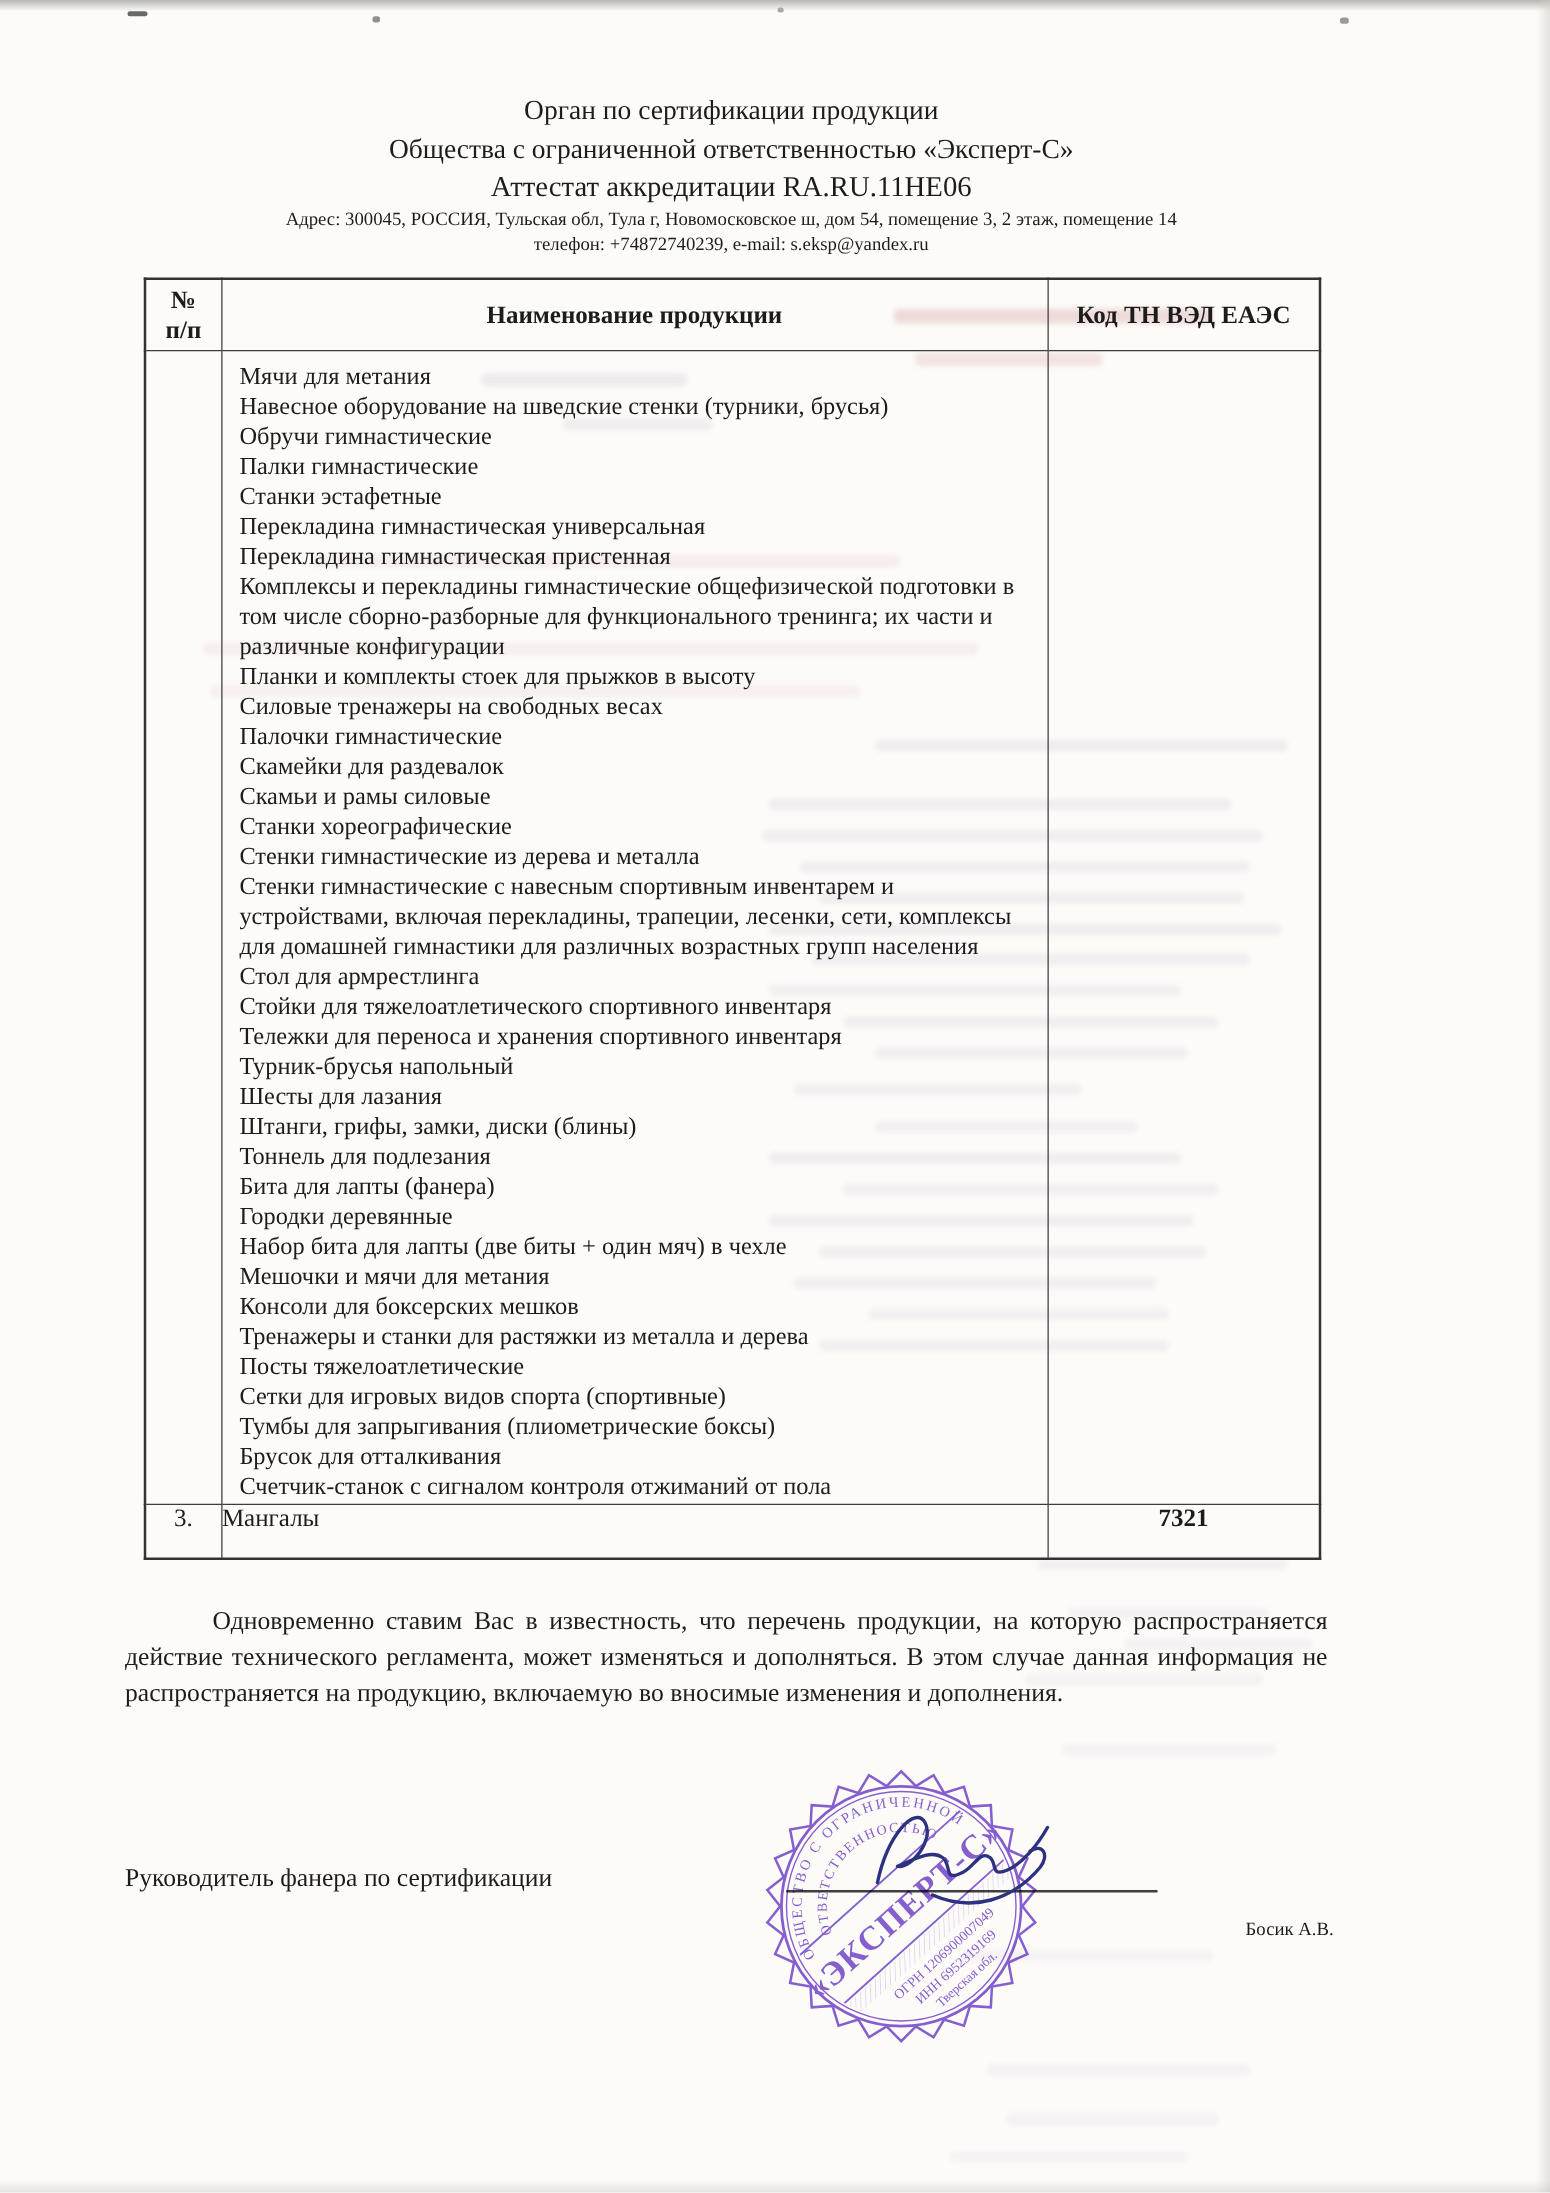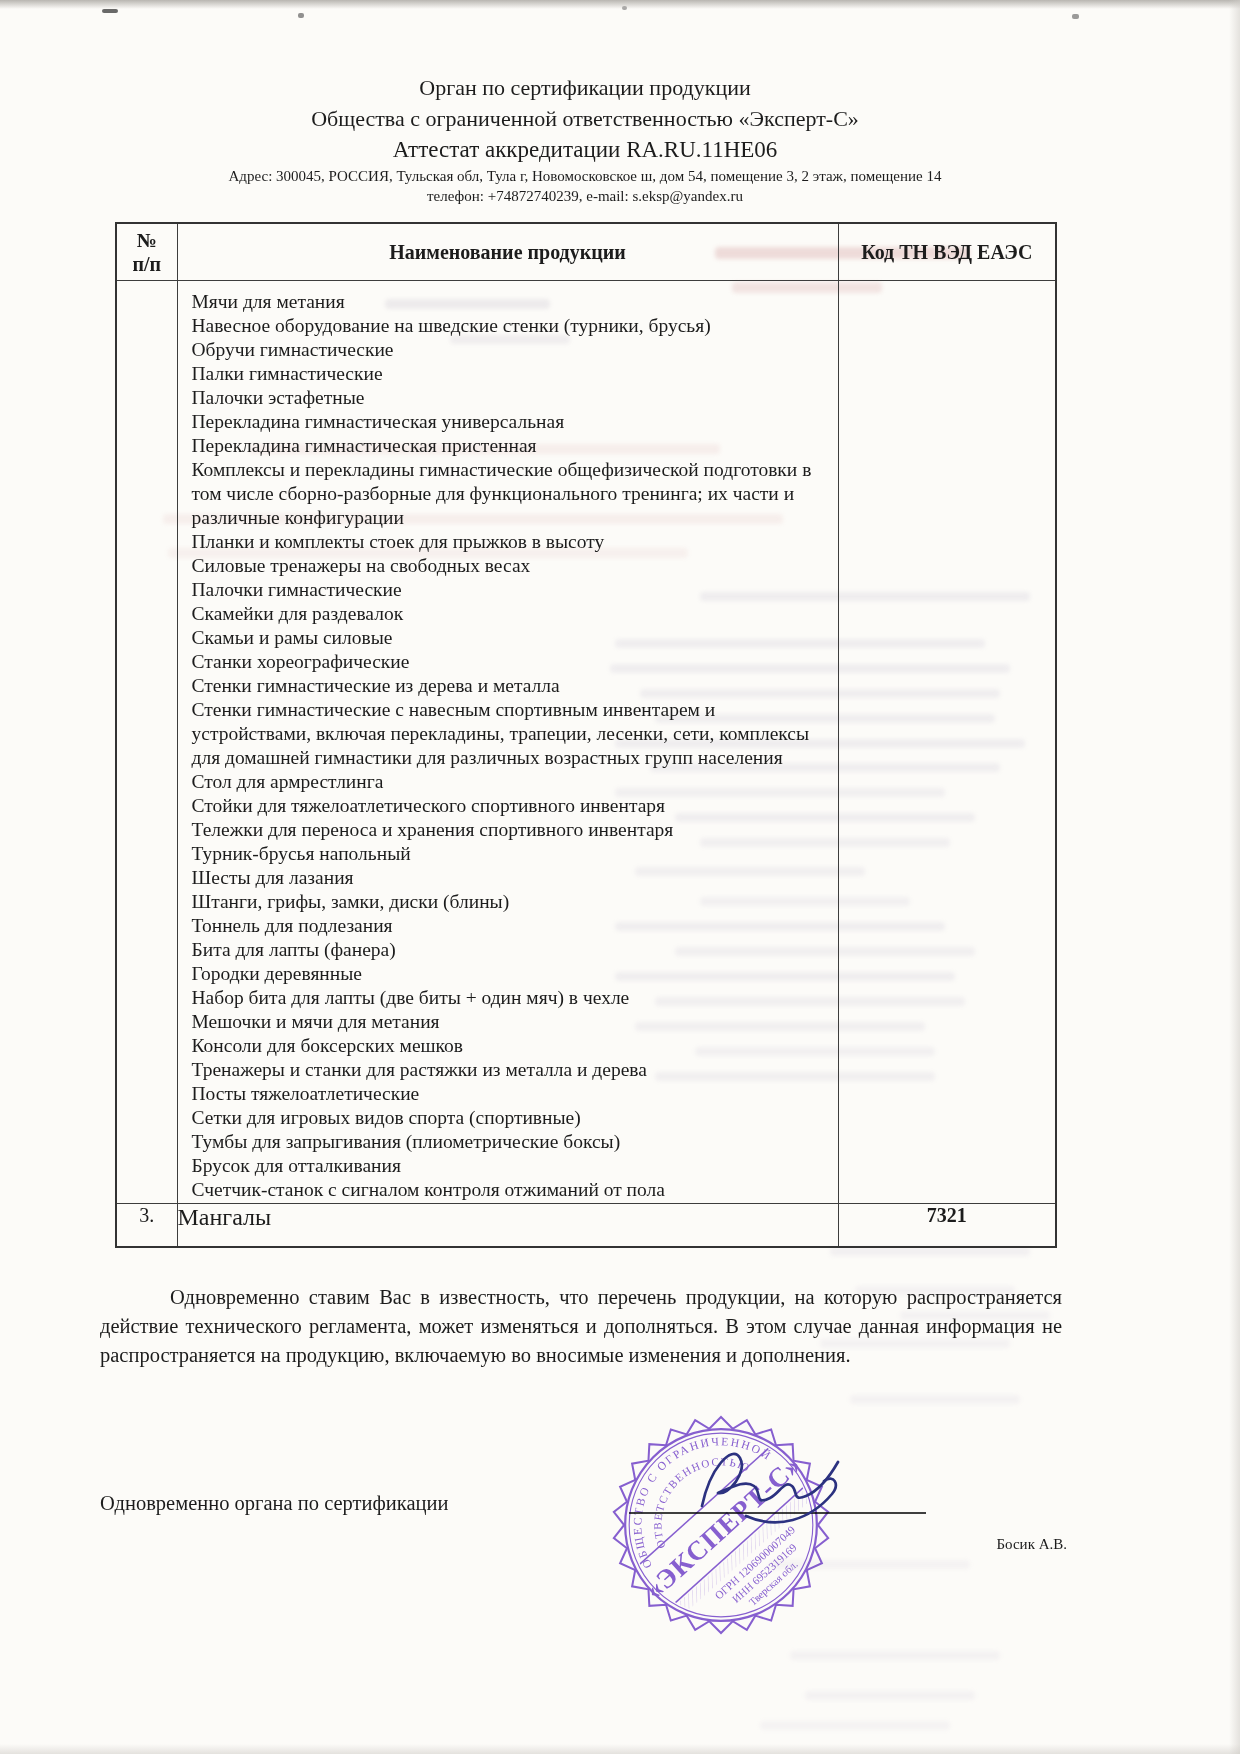--- a/index.html
+++ b/index.html
@@ -25,21 +25,21 @@
   table.doc-table{position:absolute;left:115px;top:222px;width:940px;z-index:2;
       border-collapse:collapse;table-layout:fixed;}
   .doc-table col.c1{width:61px;} .doc-table col.c2{width:661px;} .doc-table col.c3{width:218px;}
   .doc-table th,.doc-table td{border:1.6px solid #3d3d3d;vertical-align:top;padding:0;}
   .doc-table{border:2.2px solid #333;}
   .doc-table th{font-size:20px;font-weight:bold;text-align:center;vertical-align:middle;height:56px;line-height:24px;}
   .row-products td{height:922px;overflow:hidden;margin-left:12px;}
   .plist{padding:9px 20px 6px 14px;font-size:19.5px;line-height:24px;overflow:hidden;height:907px;}
   .row-3 td{height:42px;}
   .cell-num{font-size:20px;text-align:center;padding-top:6px;}
-  .cell-name{font-size:24px;padding:6px 10px 0 14px;}
+  .cell-name{font-size:20px;padding:6px 10px 0 14px;}
   .cell-code{font-size:20px;font-weight:bold;text-align:center;padding-top:7px;}
 
   .paras{position:absolute;left:100px;top:1283px;width:962px;z-index:2;}
   .paras p{margin:0;font-size:20.5px;line-height:29px;text-align:justify;text-indent:70px;}
 
   .sig-role{position:absolute;left:100px;top:1492px;font-size:20.5px;z-index:2;}
   .sig-name{position:absolute;left:100px;top:1536px;width:967px;text-align:right;font-size:15px;z-index:2;}
   .sig-line{position:absolute;left:629px;top:1512px;width:297px;border-top:2px solid #3f3f3f;z-index:4;}
 
   svg.stamp{position:absolute;left:610px;top:1414px;z-index:5;mix-blend-mode:multiply;opacity:.92;}
@@ -122,21 +122,21 @@
     </thead>
     <tbody>
       <tr class="row-products">
         <td></td>
         <td>
           <div class="plist">
               <div>Мячи для метания</div>
               <div>Навесное оборудование на шведские стенки (турники, брусья)</div>
               <div>Обручи гимнастические</div>
               <div>Палки гимнастические</div>
-              <div>Палочки эстафетные</div>
+              <div>Станки эстафетные</div>
               <div>Перекладина гимнастическая универсальная</div>
               <div>Перекладина гимнастическая пристенная</div>
               <div>Комплексы и перекладины гимнастические общефизической подготовки в том числе сборно-разборные для функционального тренинга; их части и различные конфигурации</div>
               <div>Планки и комплекты стоек для прыжков в высоту</div>
               <div>Силовые тренажеры на свободных весах</div>
               <div>Палочки гимнастические</div>
               <div>Скамейки для раздевалок</div>
               <div>Скамьи и рамы силовые</div>
               <div>Станки хореографические</div>
               <div>Стенки гимнастические из дерева и металла</div>
@@ -168,21 +168,21 @@
         <td class="cell-name">Мангалы</td>
         <td class="cell-code">7321</td>
       </tr>
     </tbody>
   </table>
 
   <div class="paras">
     <p>Одновременно ставим Вас в известность, что перечень продукции, на которую распространяется действие технического регламента, может изменяться и дополняться. В этом случае данная информация не распространяется на продукцию, включаемую во вносимые изменения и дополнения.</p>
   </div>
 
-  <div class="sig-role">Одновременно органа по сертификации</div>
+  <div class="sig-role">Руководитель фанера по сертификации</div>
   <div class="sig-name">Босик А.В.</div>
   <div class="sig-line"></div>
 
   <svg class="stamp" viewBox="0 0 220 220" width="222" height="222">
     <defs>
       <pattern id="hatch" width="4" height="4" patternUnits="userSpaceOnUse" patternTransform="rotate(40)">
         <line x1="0" y1="0" x2="0" y2="4" stroke="#8a5fd6" stroke-width="0.7"></line>
       </pattern>
       <path id="arcTop" d="M 31,110 A 79,79 0 0 1 189,110" fill="none"></path>
       <path id="arcIn" d="M 51,110 A 59,59 0 0 1 169,110" fill="none"></path>

